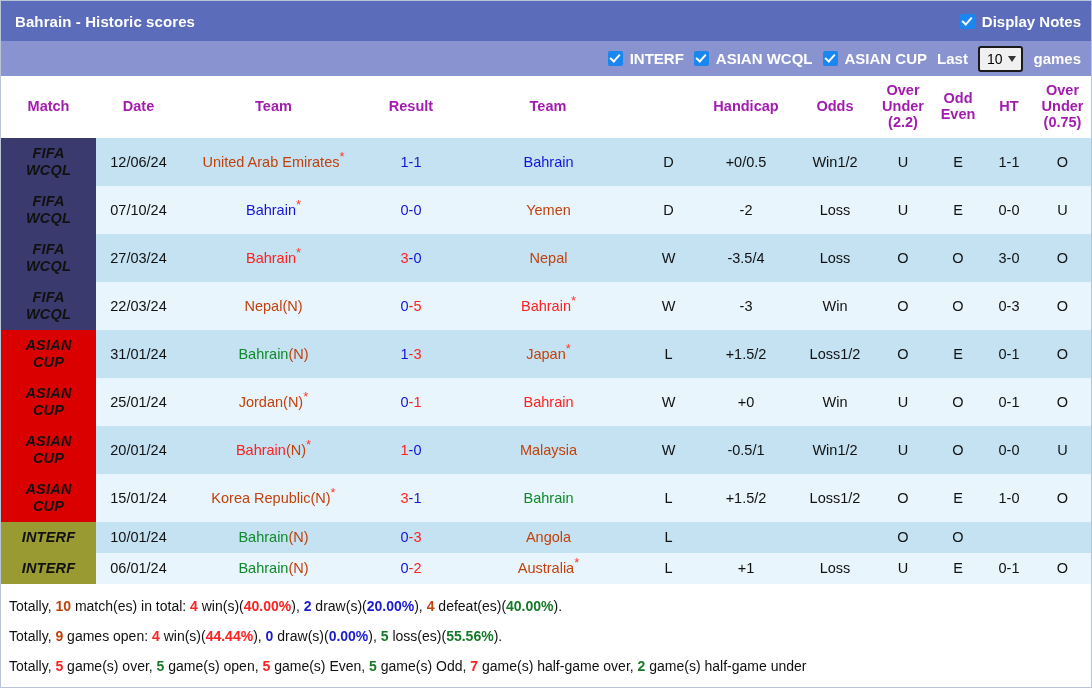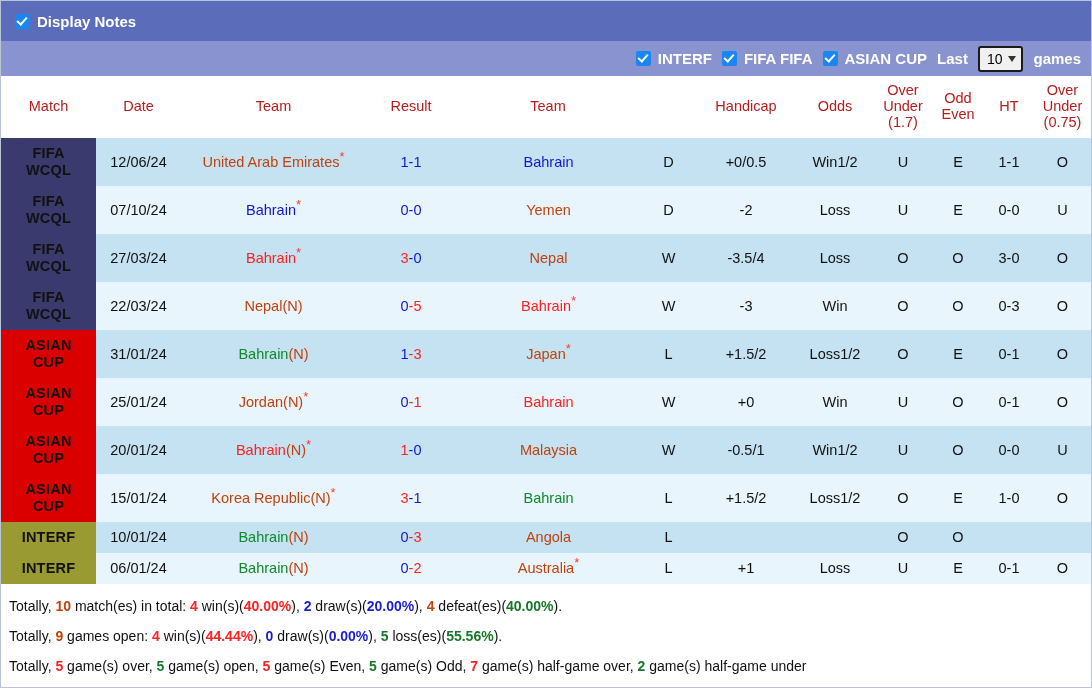--- a/index.html
+++ b/index.html
@@ -42,21 +42,21 @@
     color:#000000;font-size:14px;font-weight:normal;
   }
   .selwrap .caret{
     width:0;height:0;border-left:4.5px solid transparent;border-right:4.5px solid transparent;
     border-top:6px solid #333;display:inline-block;
   }
 
   
   table.scores{border-collapse:collapse;width:1090px;table-layout:fixed;}
   table.scores th{
-    font-size:14.5px;font-weight:normal;color:#b91c1c;background:#ffffff;
+    font-size:14.5px;font-weight:bold;color:#a21caf;background:#ffffff;
     padding:6px 0 8px 0;line-height:16px;vertical-align:middle;text-align:center;
   }
   table.scores td{
     font-size:14.5px;color:#111111;text-align:center;vertical-align:middle;
     height:48px;padding:0;line-height:17px;
   }
   tr.r-odd td{background:#c4e2f2;}
   tr.r-even td{background:#e9f5fc;}
   tr.r-slim td{height:31px;}
 
@@ -69,21 +69,21 @@
   .c-gap{width:55px;}
   .c-hcap{width:100px;}
   .c-odds{width:78px;}
   .c-ou25{width:58px;}
   .c-oe{width:52px;}
   .c-ht{width:50px;}
   .c-ou075{width:57px;}
 
   td.badge{
     color:#ffffff;font-weight:bold;font-size:14.5px;line-height:17px;
-    text-align:center;letter-spacing:.2px;
+    text-align:center;letter-spacing:.2px;font-style:italic;
   }
   td.badge.fifa{background:#3a3a6e !important;}
   td.badge.asian{background:#db0000 !important;}
   td.badge.interf{background:#9a9a32 !important;}
 
   .ast{color:#ff3b30;font-size:13px;vertical-align:super;line-height:0;}
   .blk{color:#c2410c;}
   .blue{color:#1414d8;}
   .red{color:#ff2020;}
   .green{color:#0f8a2a;}
@@ -95,34 +95,35 @@
   .footer{padding:7px 8px 0 8px;}
   .fline{font-size:14px;color:#111111;line-height:30px;white-space:nowrap;}
   .fline .n{font-weight:bold;}
 </style>
 </head>
 <body>
 
 <div class="page">
 
   <div class="titlebar">
+    <div class="t-left">Bahrain - Historic scores</div>
     <div class="t-right">
       <span class="chkbox"></span>
       <span>Display Notes</span>
     </div>
   </div>
 
   <div class="filterbar">
     <div class="chk-group">
       <span class="chkbox"></span>
       <span>INTERF</span>
     </div>
     <div class="chk-group">
       <span class="chkbox"></span>
-      <span>FIFA FIFA</span>
+      <span>ASIAN WCQL</span>
     </div>
     <div class="chk-group">
       <span class="chkbox"></span>
       <span>ASIAN CUP</span>
     </div>
     <span>Last</span>
     <span class="selwrap">
       <span>10</span>
       <span class="caret"></span>
     </span>
@@ -149,21 +150,21 @@
         <th>Match</th>
         <th>Date</th>
         <th>Team</th>
         <th>Result</th>
         <th colspan="2" style="text-align:center;padding-right:56px;">Team</th>
         <th>Handicap</th>
         <th>Odds</th>
         <th>
           <div>Over</div>
           <div>Under</div>
-          <div>(1.7)</div>
+          <div>(2.2)</div>
         </th>
         <th>
           <div>Odd</div>
           <div>Even</div>
         </th>
         <th>HT</th>
         <th>
           <div>Over</div>
           <div>Under</div>
           <div>(0.75)</div>

